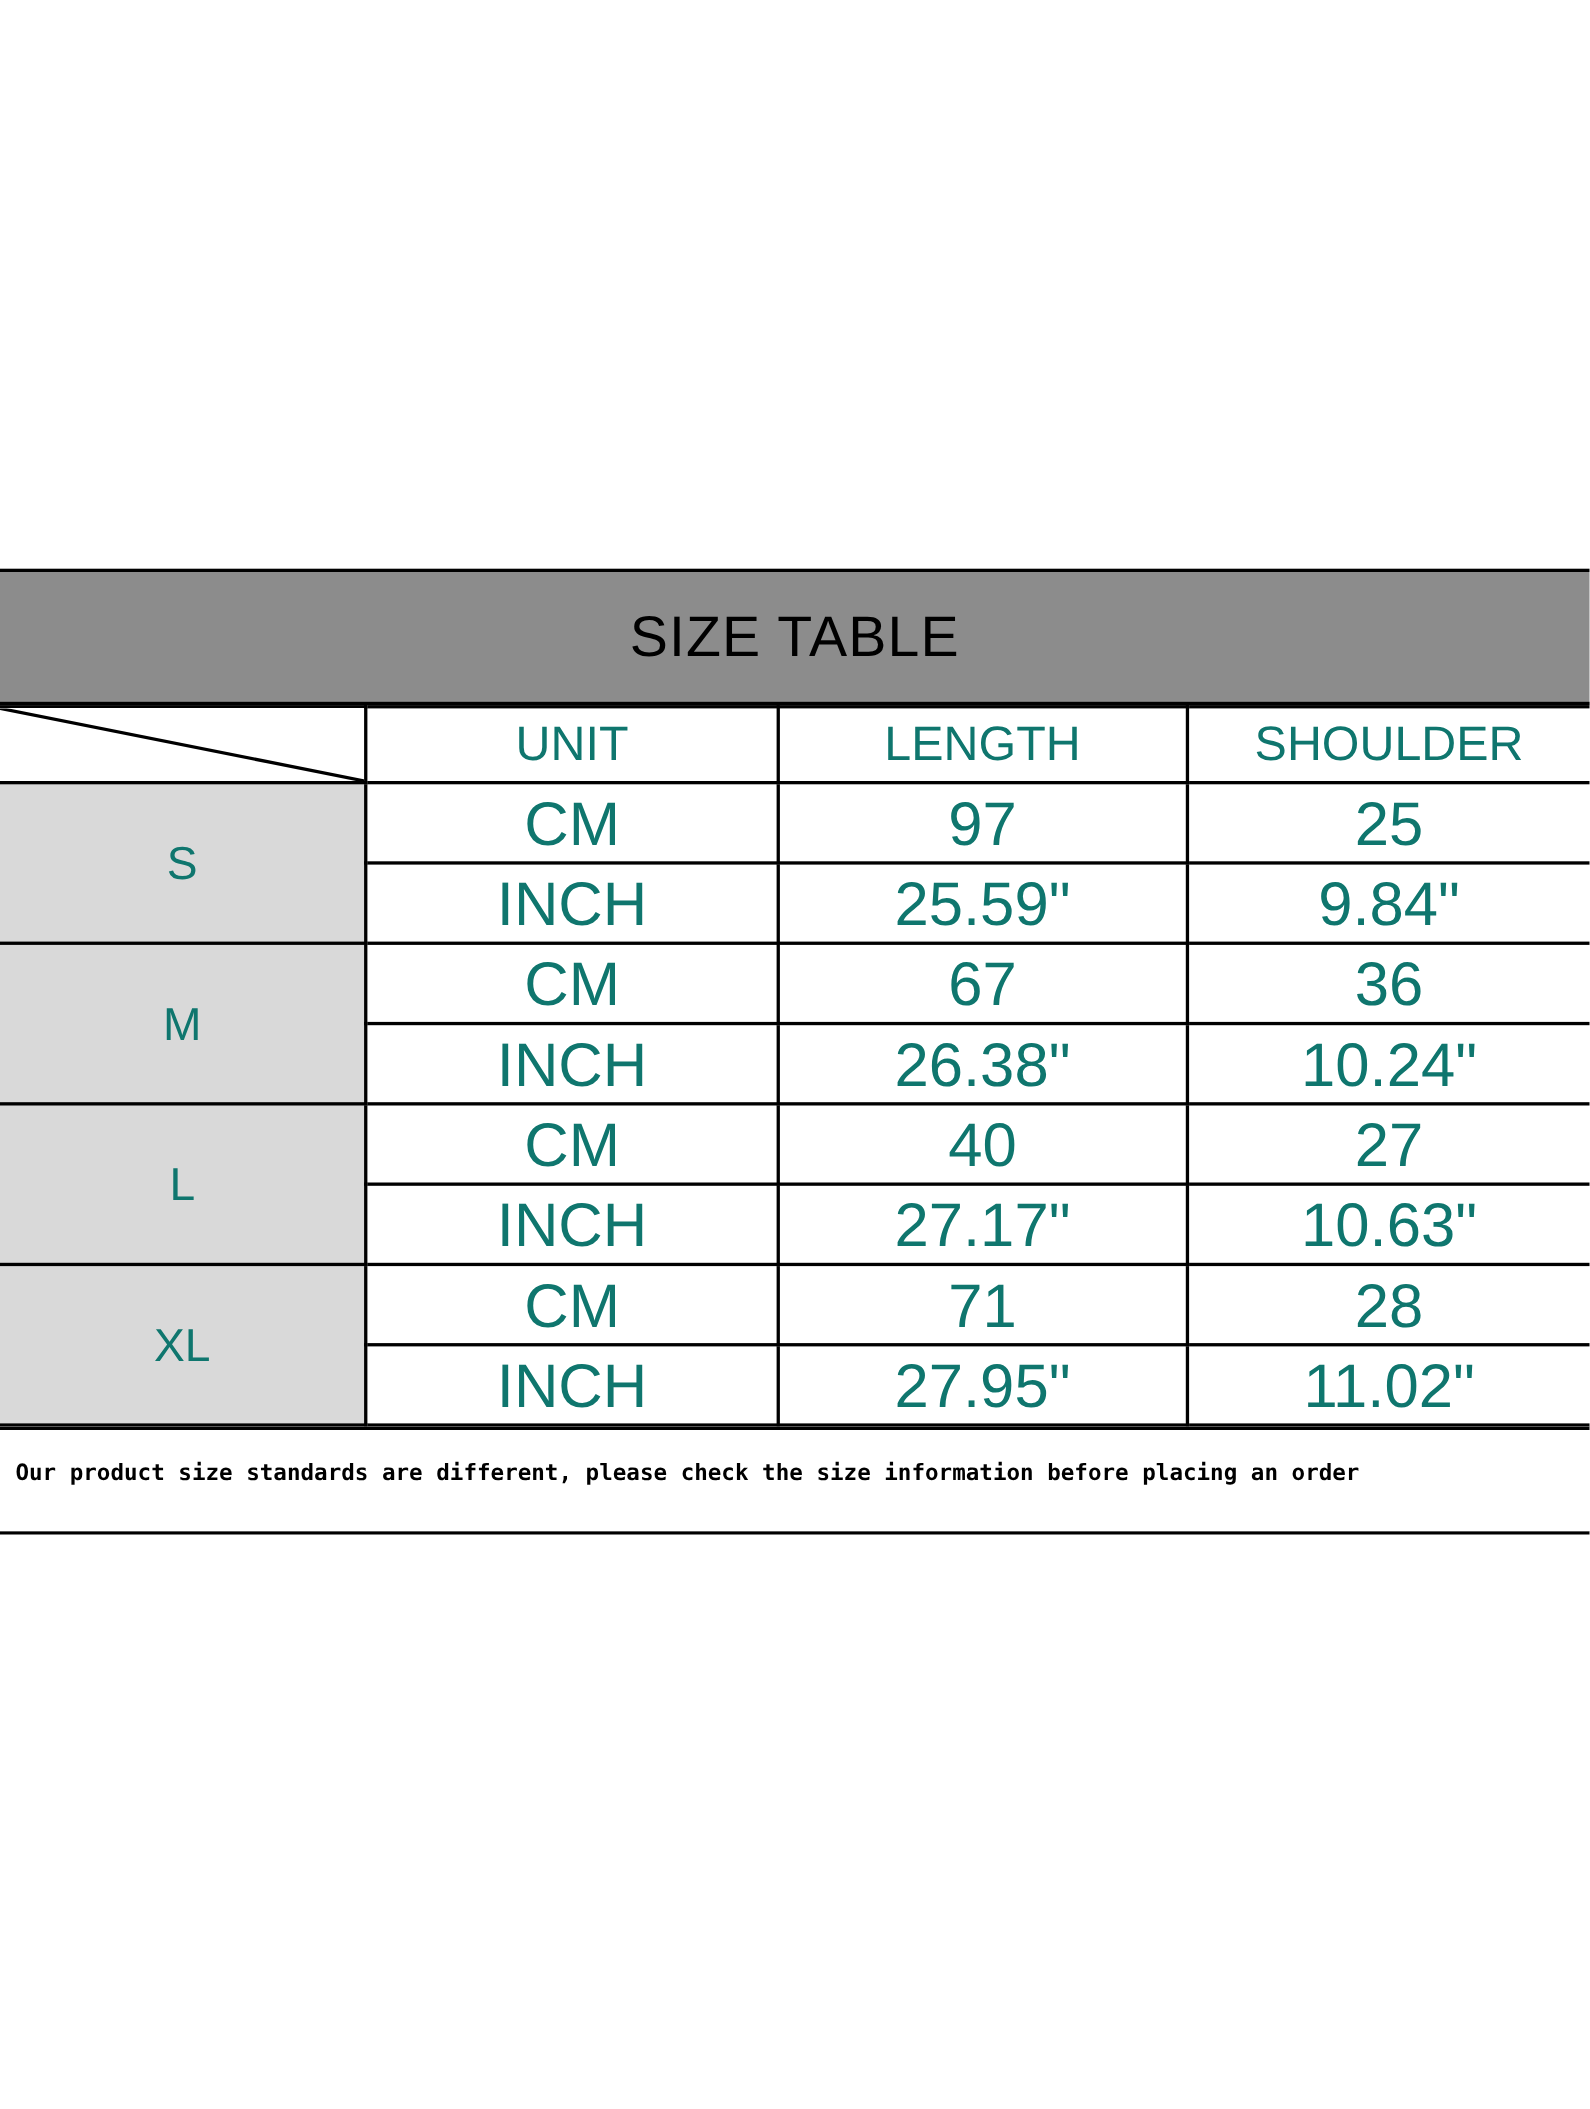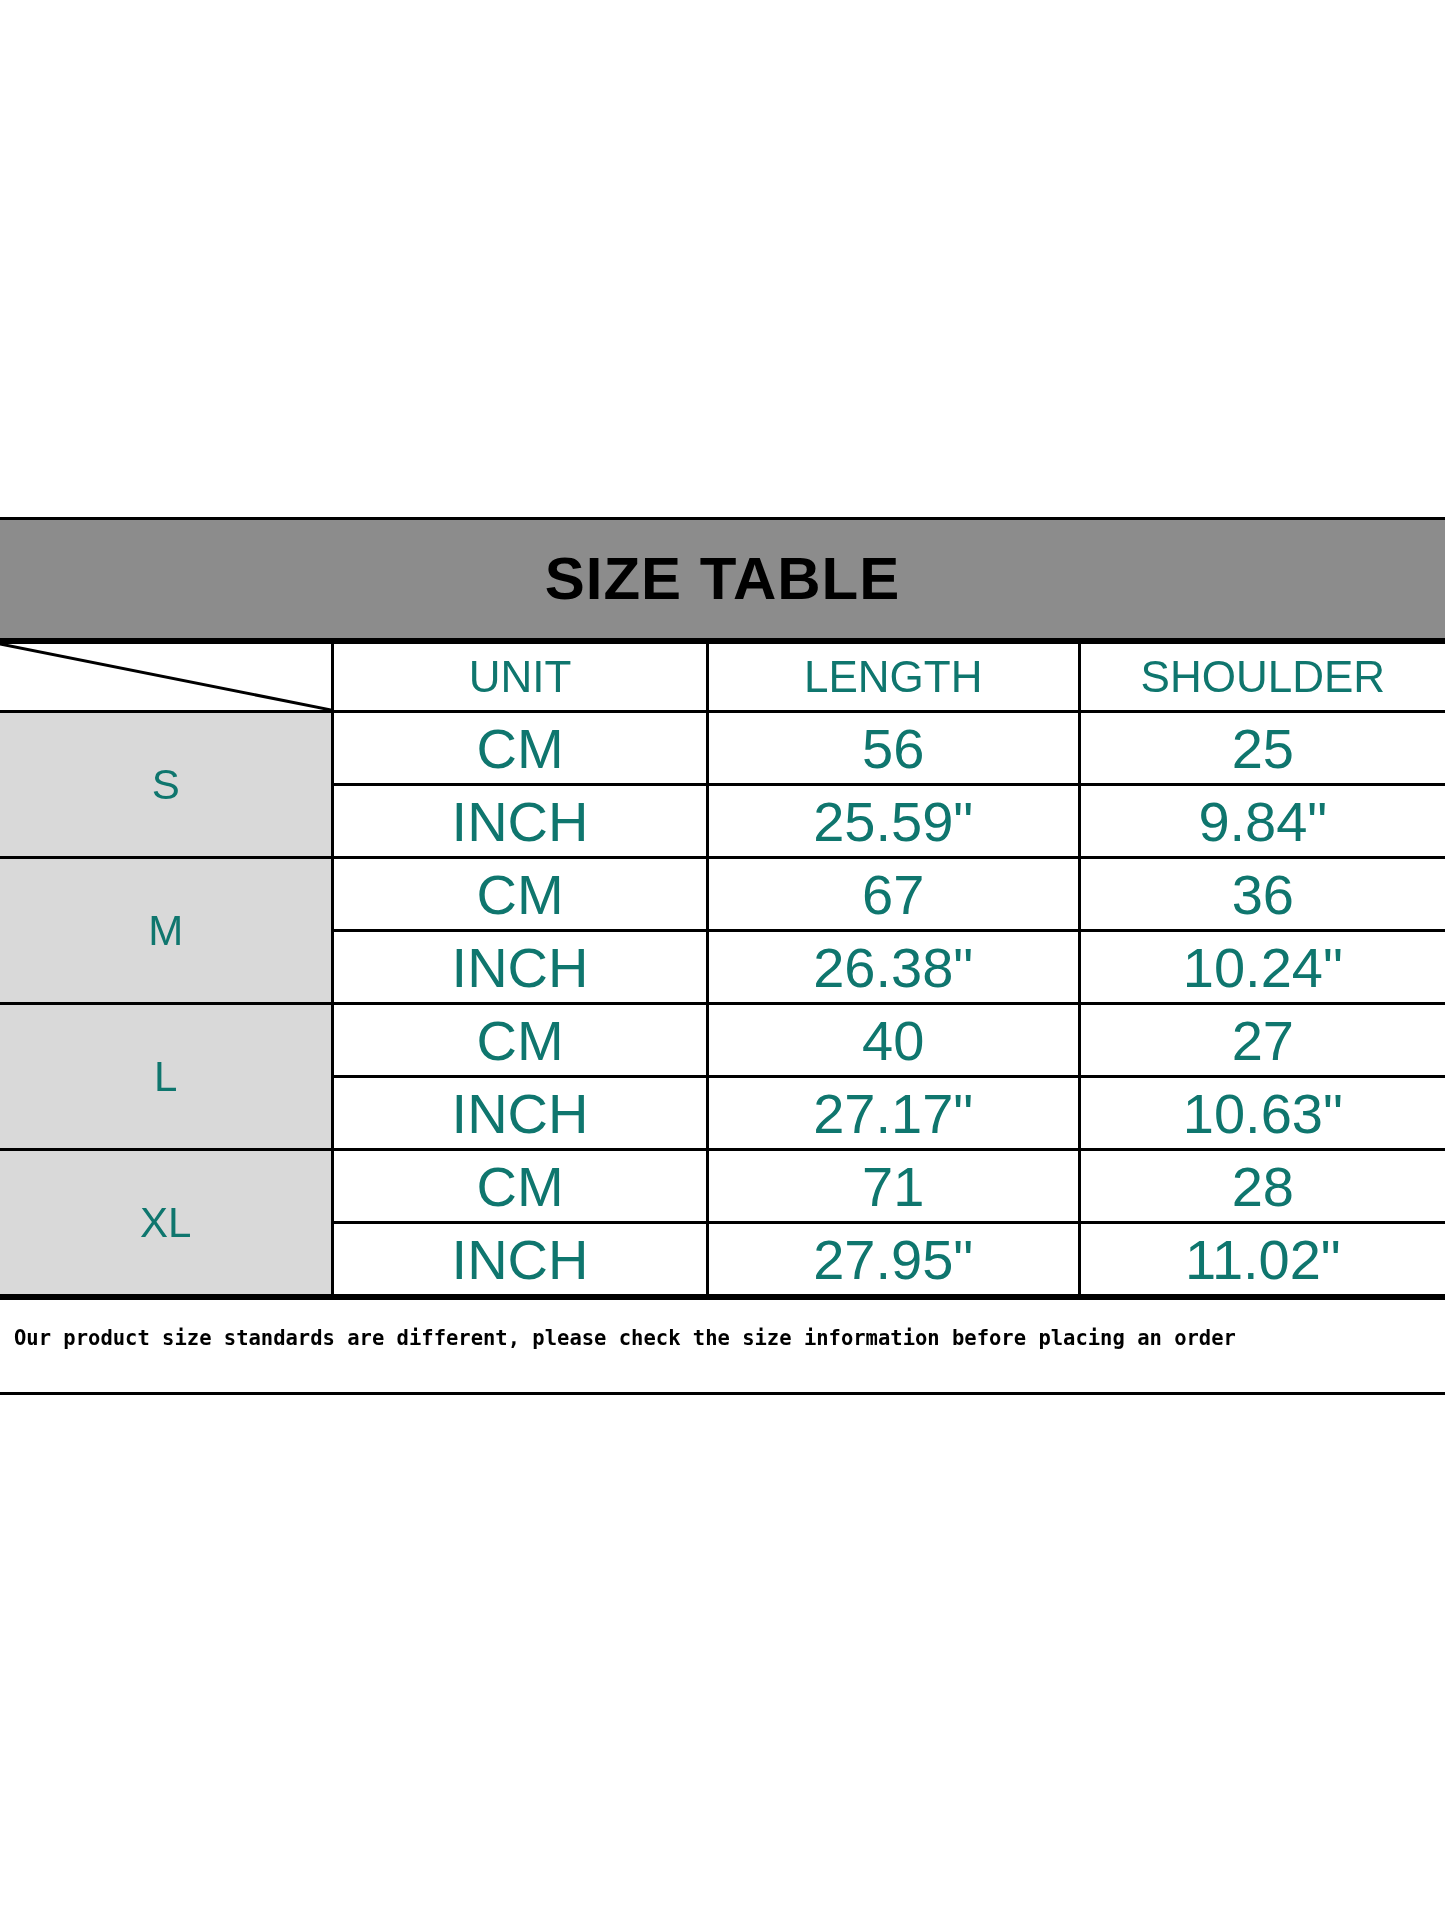--- a/index.html
+++ b/index.html
@@ -37,22 +37,22 @@
 
   .title-bar {
     background: #8c8c8c;
     height: 118px;
     display: flex;
     align-items: center;
     justify-content: center;
     border-bottom: 3px solid #000000;
   }
   .title-bar .title-text {
-    font-size: 60px;
-    font-weight: 700;
+    font-size: 52px;
+    font-weight: 400;
     color: #000000;
     letter-spacing: 1px;
     line-height: 1;
   }
 
   table.size-table {
     border-collapse: collapse;
     width: 1445px;
     table-layout: fixed;
   }
@@ -138,21 +138,21 @@
             </svg>
           </td>
           <td class="head-cell">UNIT</td>
           <td class="head-cell">LENGTH</td>
           <td class="head-cell last">SHOULDER</td>
         </tr>
 
         <tr>
           <td class="size-cell" rowspan="2">S</td>
           <td class="val-cell">CM</td>
-          <td class="val-cell">56</td>
+          <td class="val-cell">97</td>
           <td class="val-cell last">25</td>
         </tr>
         <tr>
           <td class="val-cell">INCH</td>
           <td class="val-cell">25.59"</td>
           <td class="val-cell last">9.84"</td>
         </tr>
 
         <tr>
           <td class="size-cell" rowspan="2">M</td>

